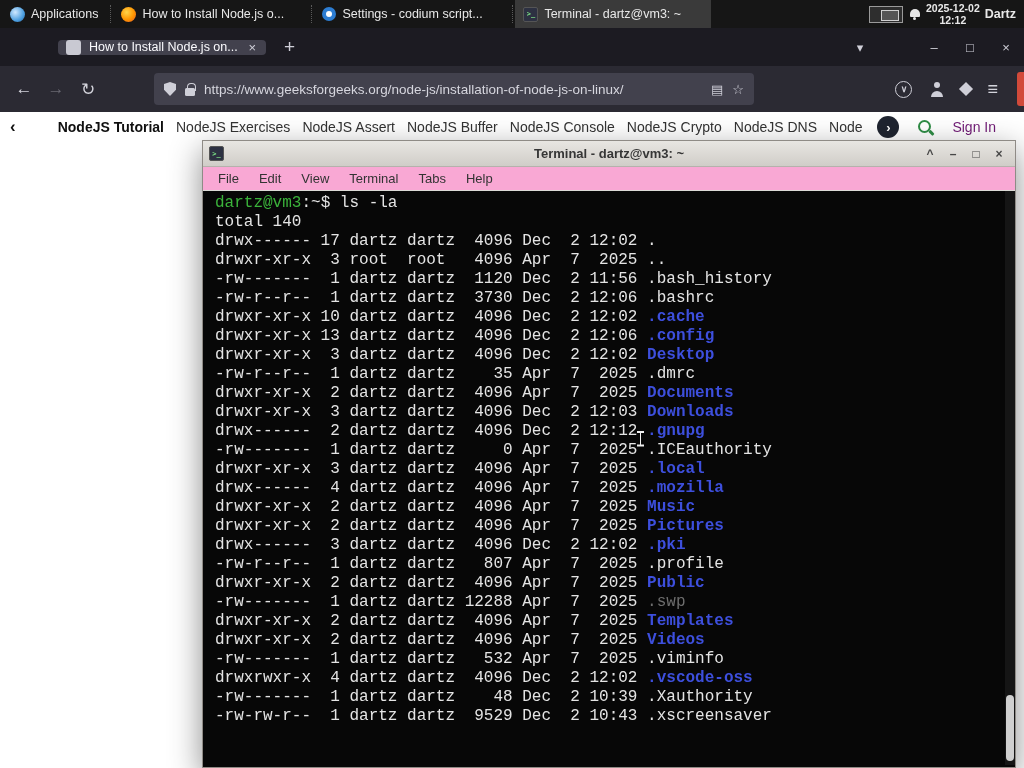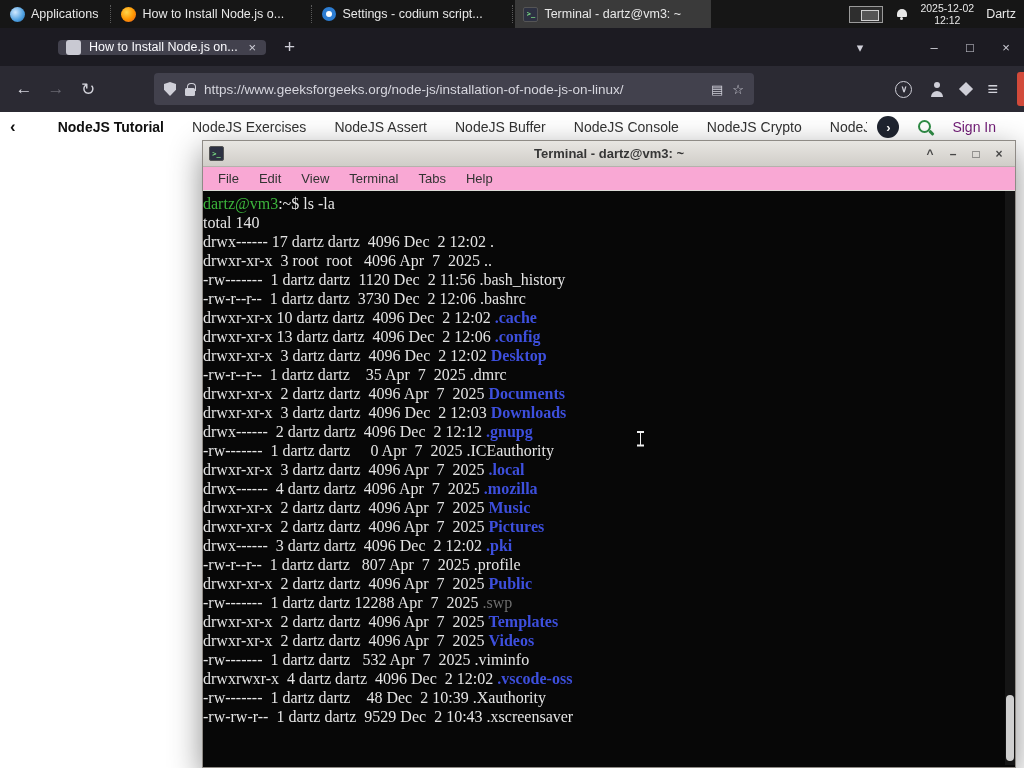--- a/index.html
+++ b/index.html
@@ -10,21 +10,21 @@
   
   .panel{position:absolute;top:0;left:0;right:0;height:28px;background:#161616;display:flex;
          align-items:center;color:#e8e8e8;font-size:12.5px;z-index:50;}
   .panel-left{display:flex;align-items:center;height:100%;}
   .app-btn{display:flex;align-items:center;gap:6px;padding:0 10px;height:100%;}
   .task-btn{display:flex;align-items:center;gap:6px;padding:0 8px;height:100%;width:196px;
             white-space:nowrap;overflow:hidden;}
   .task-btn .tlabel{overflow:hidden;text-overflow:ellipsis;}
   .task-btn.active{background:#3a3a3a;}
   .psep{width:1px;height:18px;border-left:1px dotted #5a5a5a;margin:0 2px;}
-  .panel-right{margin-left:auto;display:flex;align-items:center;gap:12px;height:100%;padding-right:8px;}
+  .panel-right{margin-left:auto;display:flex;align-items:center;gap:5px;height:100%;padding-right:8px;font-weight:bold;}
   .clock{display:flex;flex-direction:column;align-items:center;font-size:10.5px;line-height:12px;}
   .user-label{font-size:12.5px;}
 
   
   .ff-icon{width:15px;height:15px;border-radius:50%;flex:none;
            background:radial-gradient(circle at 38% 35%,#ffd54a,#ff9500 55%,#e3552c);}
   .settings-icon{width:14px;height:14px;border-radius:50%;background:#2d7dd2;position:relative;flex:none;}
   .settings-icon::after{content:"";position:absolute;inset:4px;border-radius:50%;background:#fff;}
   .term-mini{width:15px;height:15px;background:#2d3142;border:1px solid #555;border-radius:2px;
              color:#7ee787;font:700 7px "DejaVu Sans Mono",monospace;display:flex;align-items:center;
@@ -79,21 +79,21 @@
         border-radius:6px 6px 0 0;background:#cfcfd8;}
   .sparkle-icon{width:10px;height:10px;background:#cfcfd8;transform:rotate(45deg);}
   .menu-icon{color:#d3d3db;font-size:18px;}
   .edge-strip{position:absolute;top:72px;right:0;width:7px;height:34px;border-radius:3px 0 0 3px;
         background:var(--accent-red,#d24a3a);z-index:11;}
 
   
   .sitenav{position:absolute;top:112px;left:0;right:0;height:30px;background:#fff;display:flex;
            align-items:center;font-size:14px;color:#333;z-index:5;}
   .nav-chevron{font-weight:700;font-size:17px;color:#111;margin:0 6px 0 10px;}
-  .nav-items{display:flex;align-items:center;gap:28px;white-space:nowrap;overflow:hidden;padding-left:36px;}
+  .nav-items{display:flex;align-items:center;gap:12px;white-space:nowrap;overflow:hidden;padding-left:36px;}
   .nav-item{color:#333;}
   .nav-item.first{font-weight:700;color:#0f0f0f;}
   .nav-right{position:absolute;right:28px;top:0;height:100%;display:flex;align-items:center;gap:18px;
            background:#fff;padding-left:10px;}
   .chev-circle{width:22px;height:22px;border-radius:50%;background:#1f2430;color:#fff;display:flex;
            align-items:center;justify-content:center;font-size:13px;font-weight:700;}
   .magnifier-icon{position:relative;width:17px;height:17px;}
   .magnifier-icon::before{content:"";position:absolute;top:1px;left:1px;width:9px;height:9px;
            border:2px solid var(--gfg-green,#2f8d46);border-radius:50%;}
   .magnifier-icon::after{content:"";position:absolute;width:2.5px;height:6px;border-radius:1px;
@@ -107,22 +107,22 @@
            border:1px solid #8f8b86;box-shadow:0 10px 30px rgba(0,0,0,.45);background:#070707;}
   .t-titlebar{height:26px;background:linear-gradient(#e8e6e2,#d0cdc8);display:flex;align-items:center;
            padding:0 6px;position:relative;border-bottom:1px solid #b5b2ac;}
   .t-title{position:absolute;left:0;right:0;text-align:center;font-weight:700;font-size:13px;color:#363636;}
   .t-btns{margin-left:auto;display:flex;gap:3px;position:relative;z-index:1;}
   .t-btn{width:20px;height:20px;display:flex;align-items:center;justify-content:center;color:#474747;
            font-size:12px;font-weight:700;}
   .t-menubar{height:24px;background:#f9a8d4;display:flex;align-items:center;gap:2px;padding:0 6px;
            font-size:13px;color:#333;border-bottom:1px solid #dcdad6;}
   .menu-entry{padding:2px 9px;}
-  .t-body{position:relative;height:574px;background:#070707;overflow:hidden;padding:3px 0 0 0;
-           font-family:Liberation Serif, serif;font-size:16px;line-height:19px;color:#e4e4e4;}
+  .t-body{position:relative;height:574px;background:#070707;overflow:hidden;padding:3px 0 0 12px;
+           font-family:Liberation Mono, monospace;font-size:16px;line-height:19px;color:#e4e4e4;}
   .tline{white-space:pre;}
   .green{color:var(--term-green,#3bb33b);}
   .dir{color:var(--dir-blue,#3d4fdd);font-weight:700;}
   .dim{color:var(--dim-gray,#6e6e6e);text-align:center;}
   .t-scroll{position:absolute;top:0;right:0;width:10px;bottom:0;background:#151515;}
   .t-thumb{position:absolute;right:1px;width:8px;bottom:4px;height:66px;background:#cfcfcf;border-radius:4px;}
   .ibeam{position:absolute;left:433px;top:240px;width:9px;height:16px;}
   .ibeam::before{content:"";position:absolute;left:3.5px;top:1px;bottom:1px;width:1.5px;background:#efefef;}
   .ibeam::after{content:"";position:absolute;left:1px;right:1px;top:0;height:1.5px;background:#efefef;
            box-shadow:0 13.5px 0 #efefef;}

